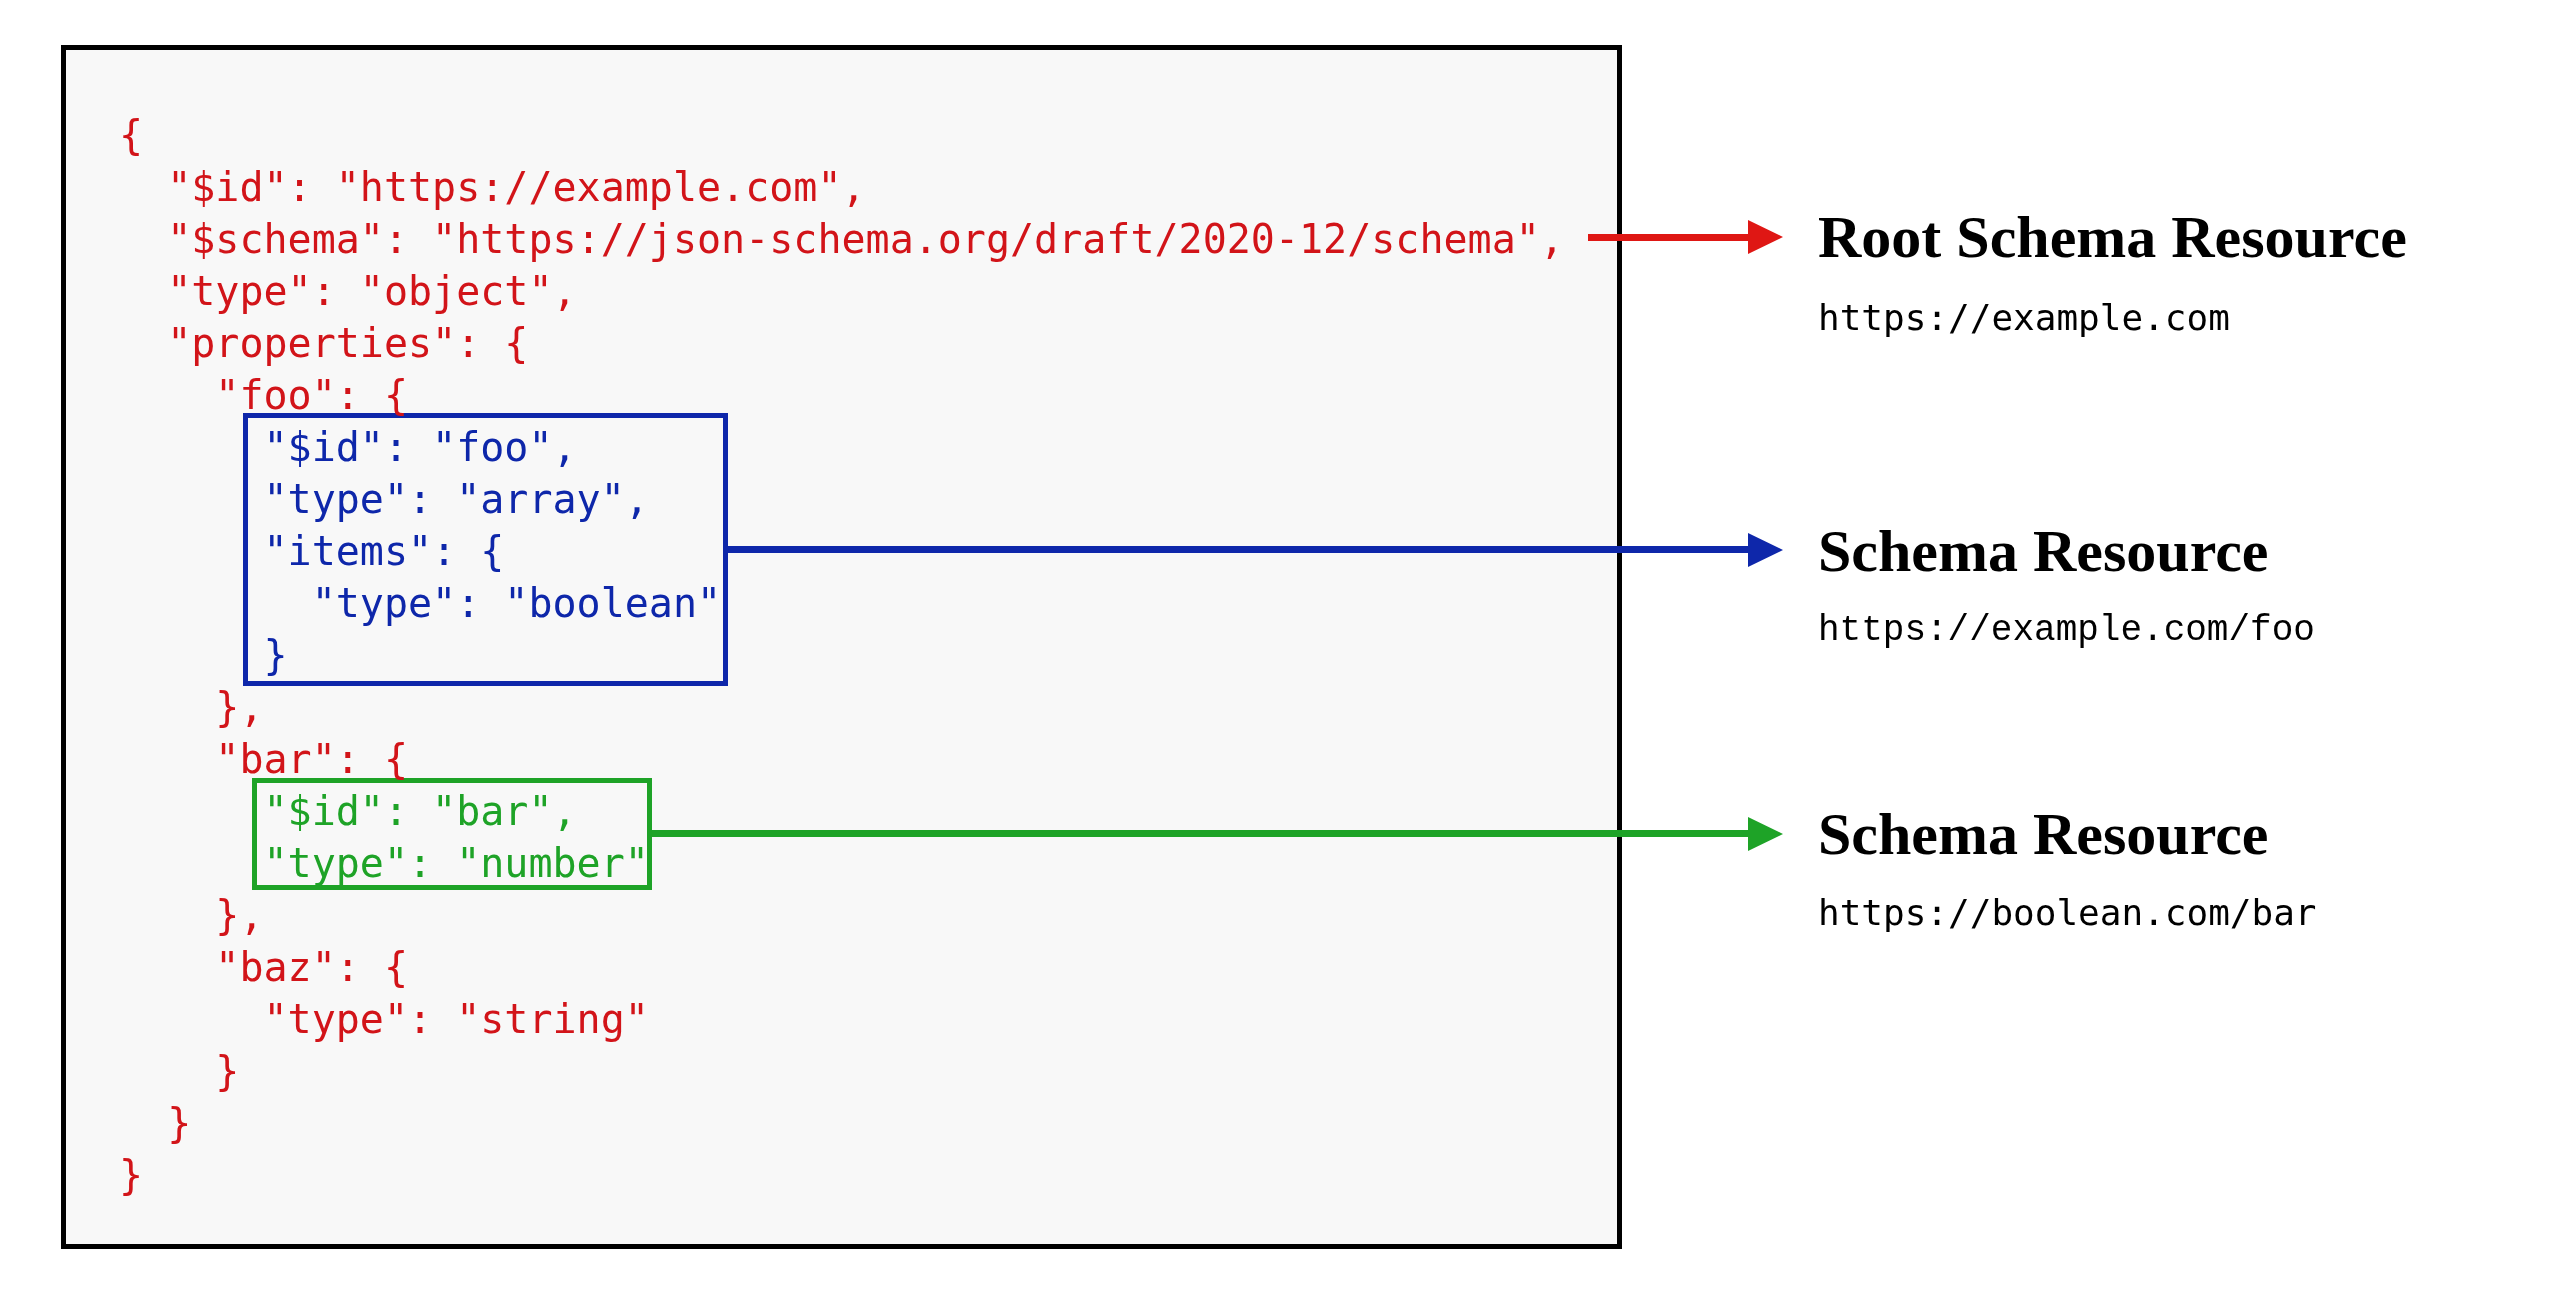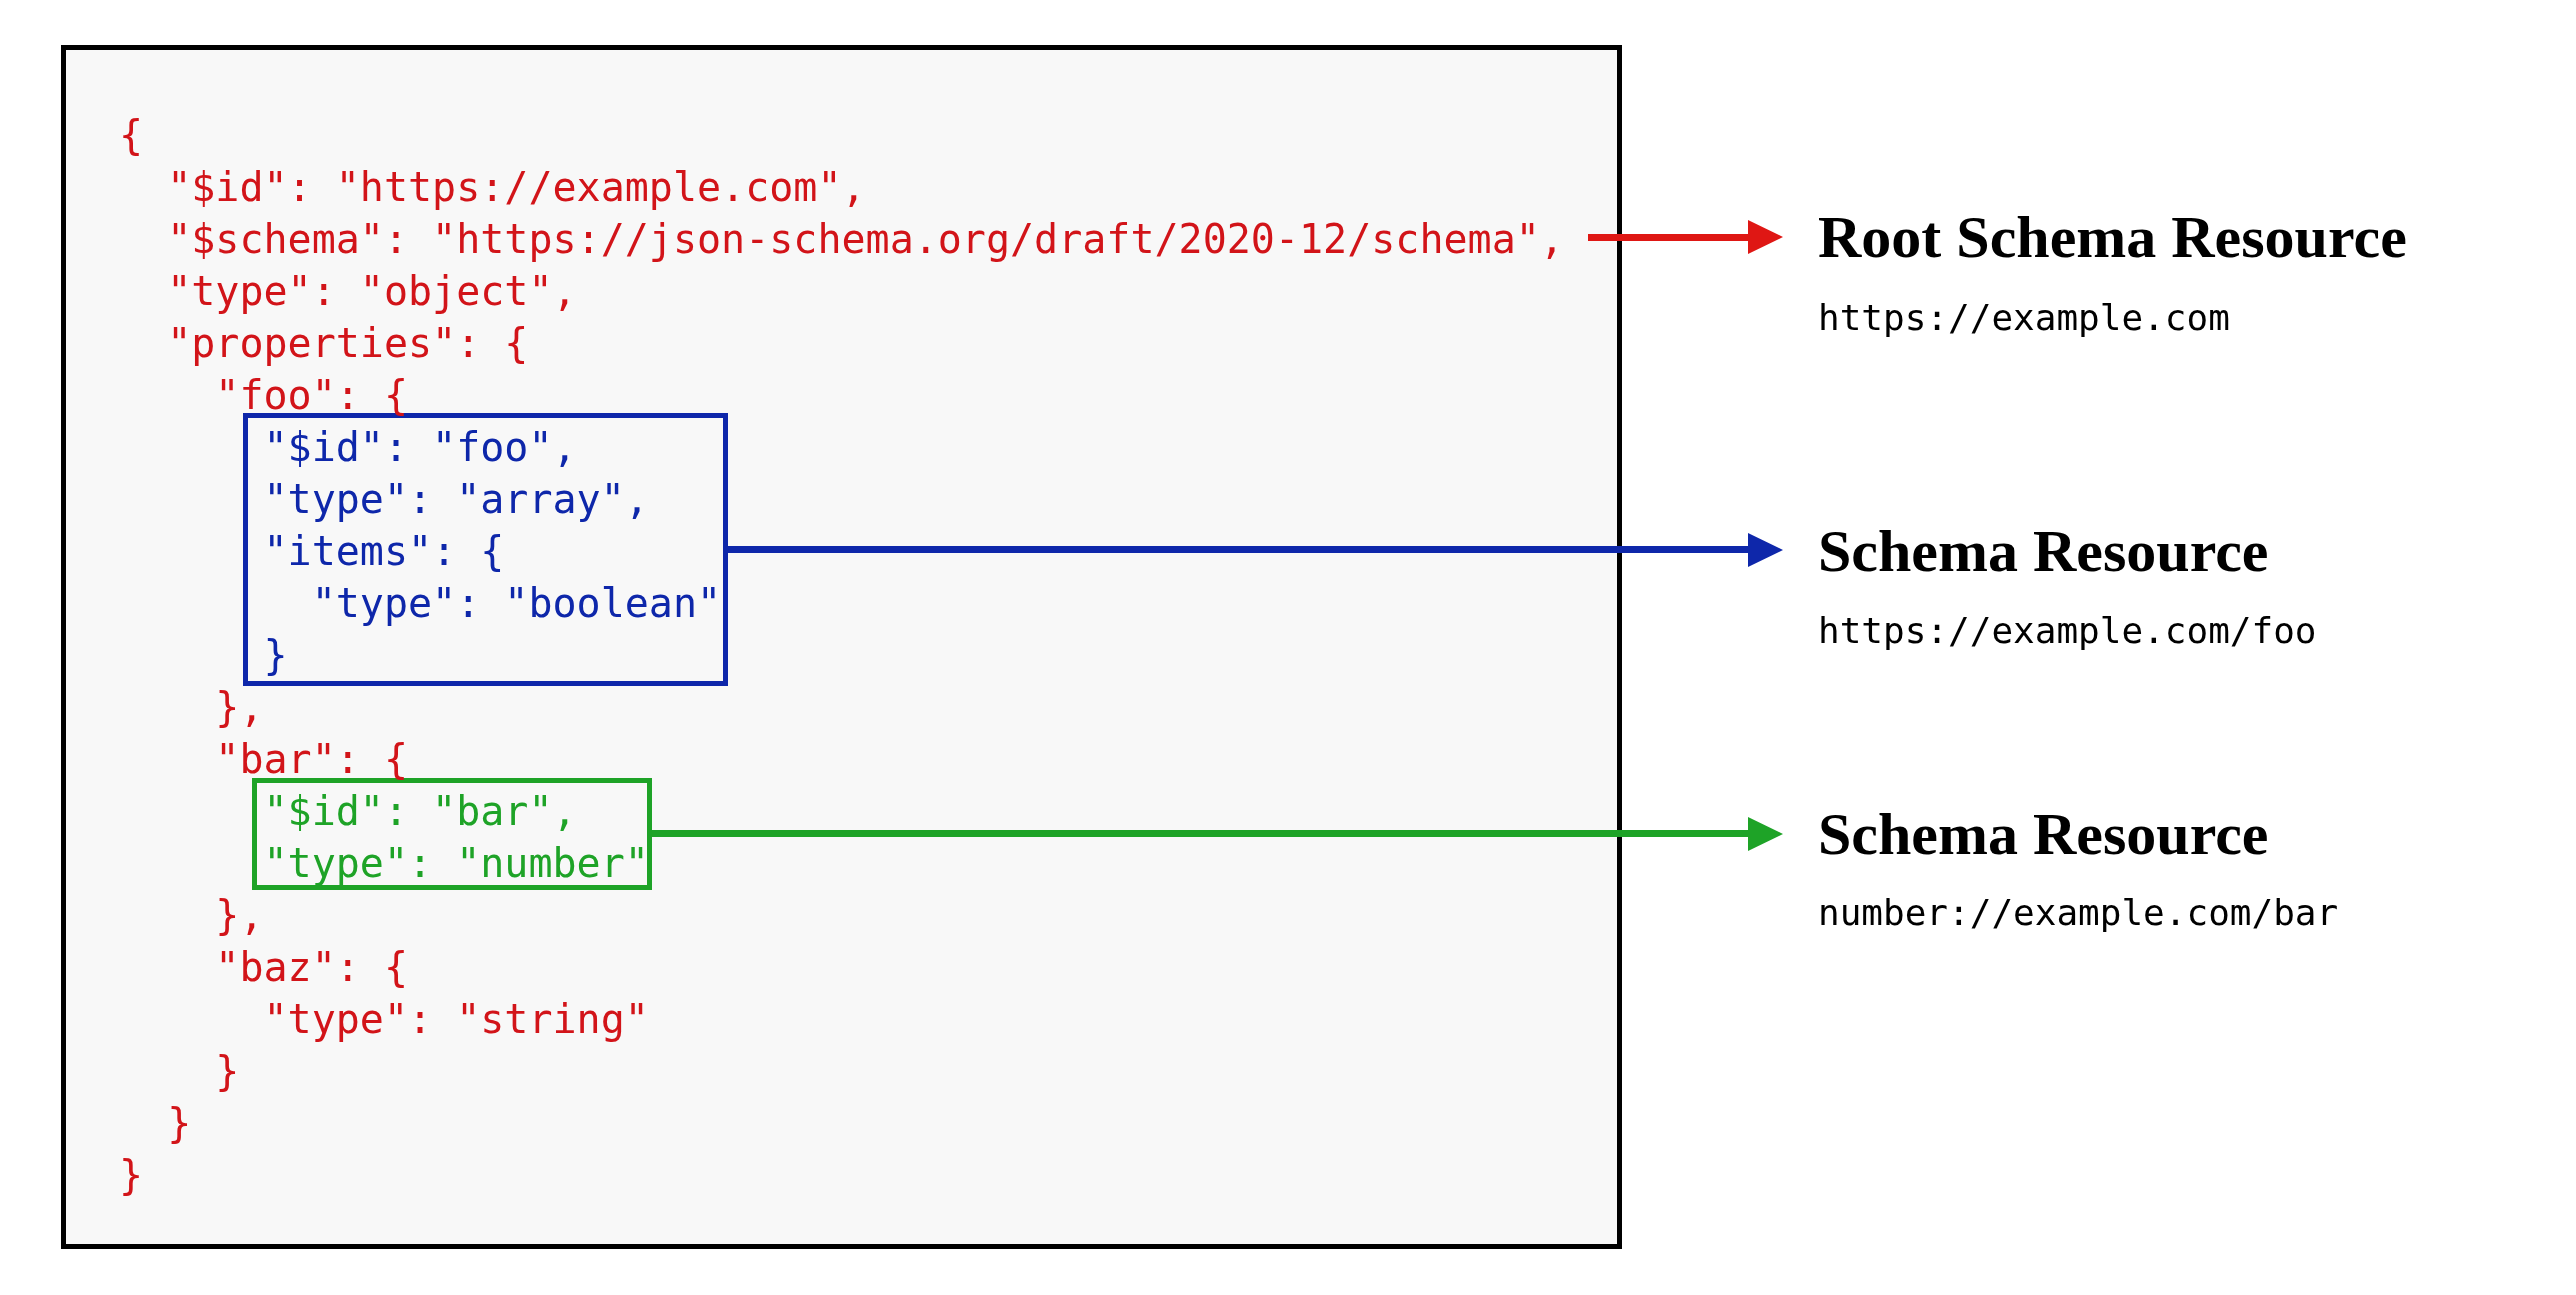--- a/index.html
+++ b/index.html
@@ -104,21 +104,21 @@
     left: 1818px;
     transform: translateY(-50%);
     font-family: "DejaVu Sans Mono", monospace;
     font-size: 36px;
     color: #000000;
     white-space: nowrap;
   }
   .t-root { top: 237px; }
   .u-root { top: 317px; }
   .t-foo  { top: 551px; }
-  .u-foo  { top: 630px; }
+  .u-foo  { top: 630px; font-family: Liberation Mono, monospace; }
   .t-bar  { top: 834px; }
   .u-bar  { top: 912px; }
 </style>
 </head>
 <body>
 
 <div class="stage">
 
   <div class="code-box"></div>
 
@@ -158,16 +158,16 @@
   <div class="arrow-shaft green-fill shaft-bar"></div>
   <div class="arrow-head green-head head-bar"></div>
 
   <div class="ann-title t-root">Root Schema Resource</div>
   <div class="ann-url u-root">https://example.com</div>
 
   <div class="ann-title t-foo">Schema Resource</div>
   <div class="ann-url u-foo">https://example.com/foo</div>
 
   <div class="ann-title t-bar">Schema Resource</div>
-  <div class="ann-url u-bar">number://example.com/bar</div>
+  <div class="ann-url u-bar">https://boolean.com/bar</div>
 
 </div>
 
 
 </body></html>

